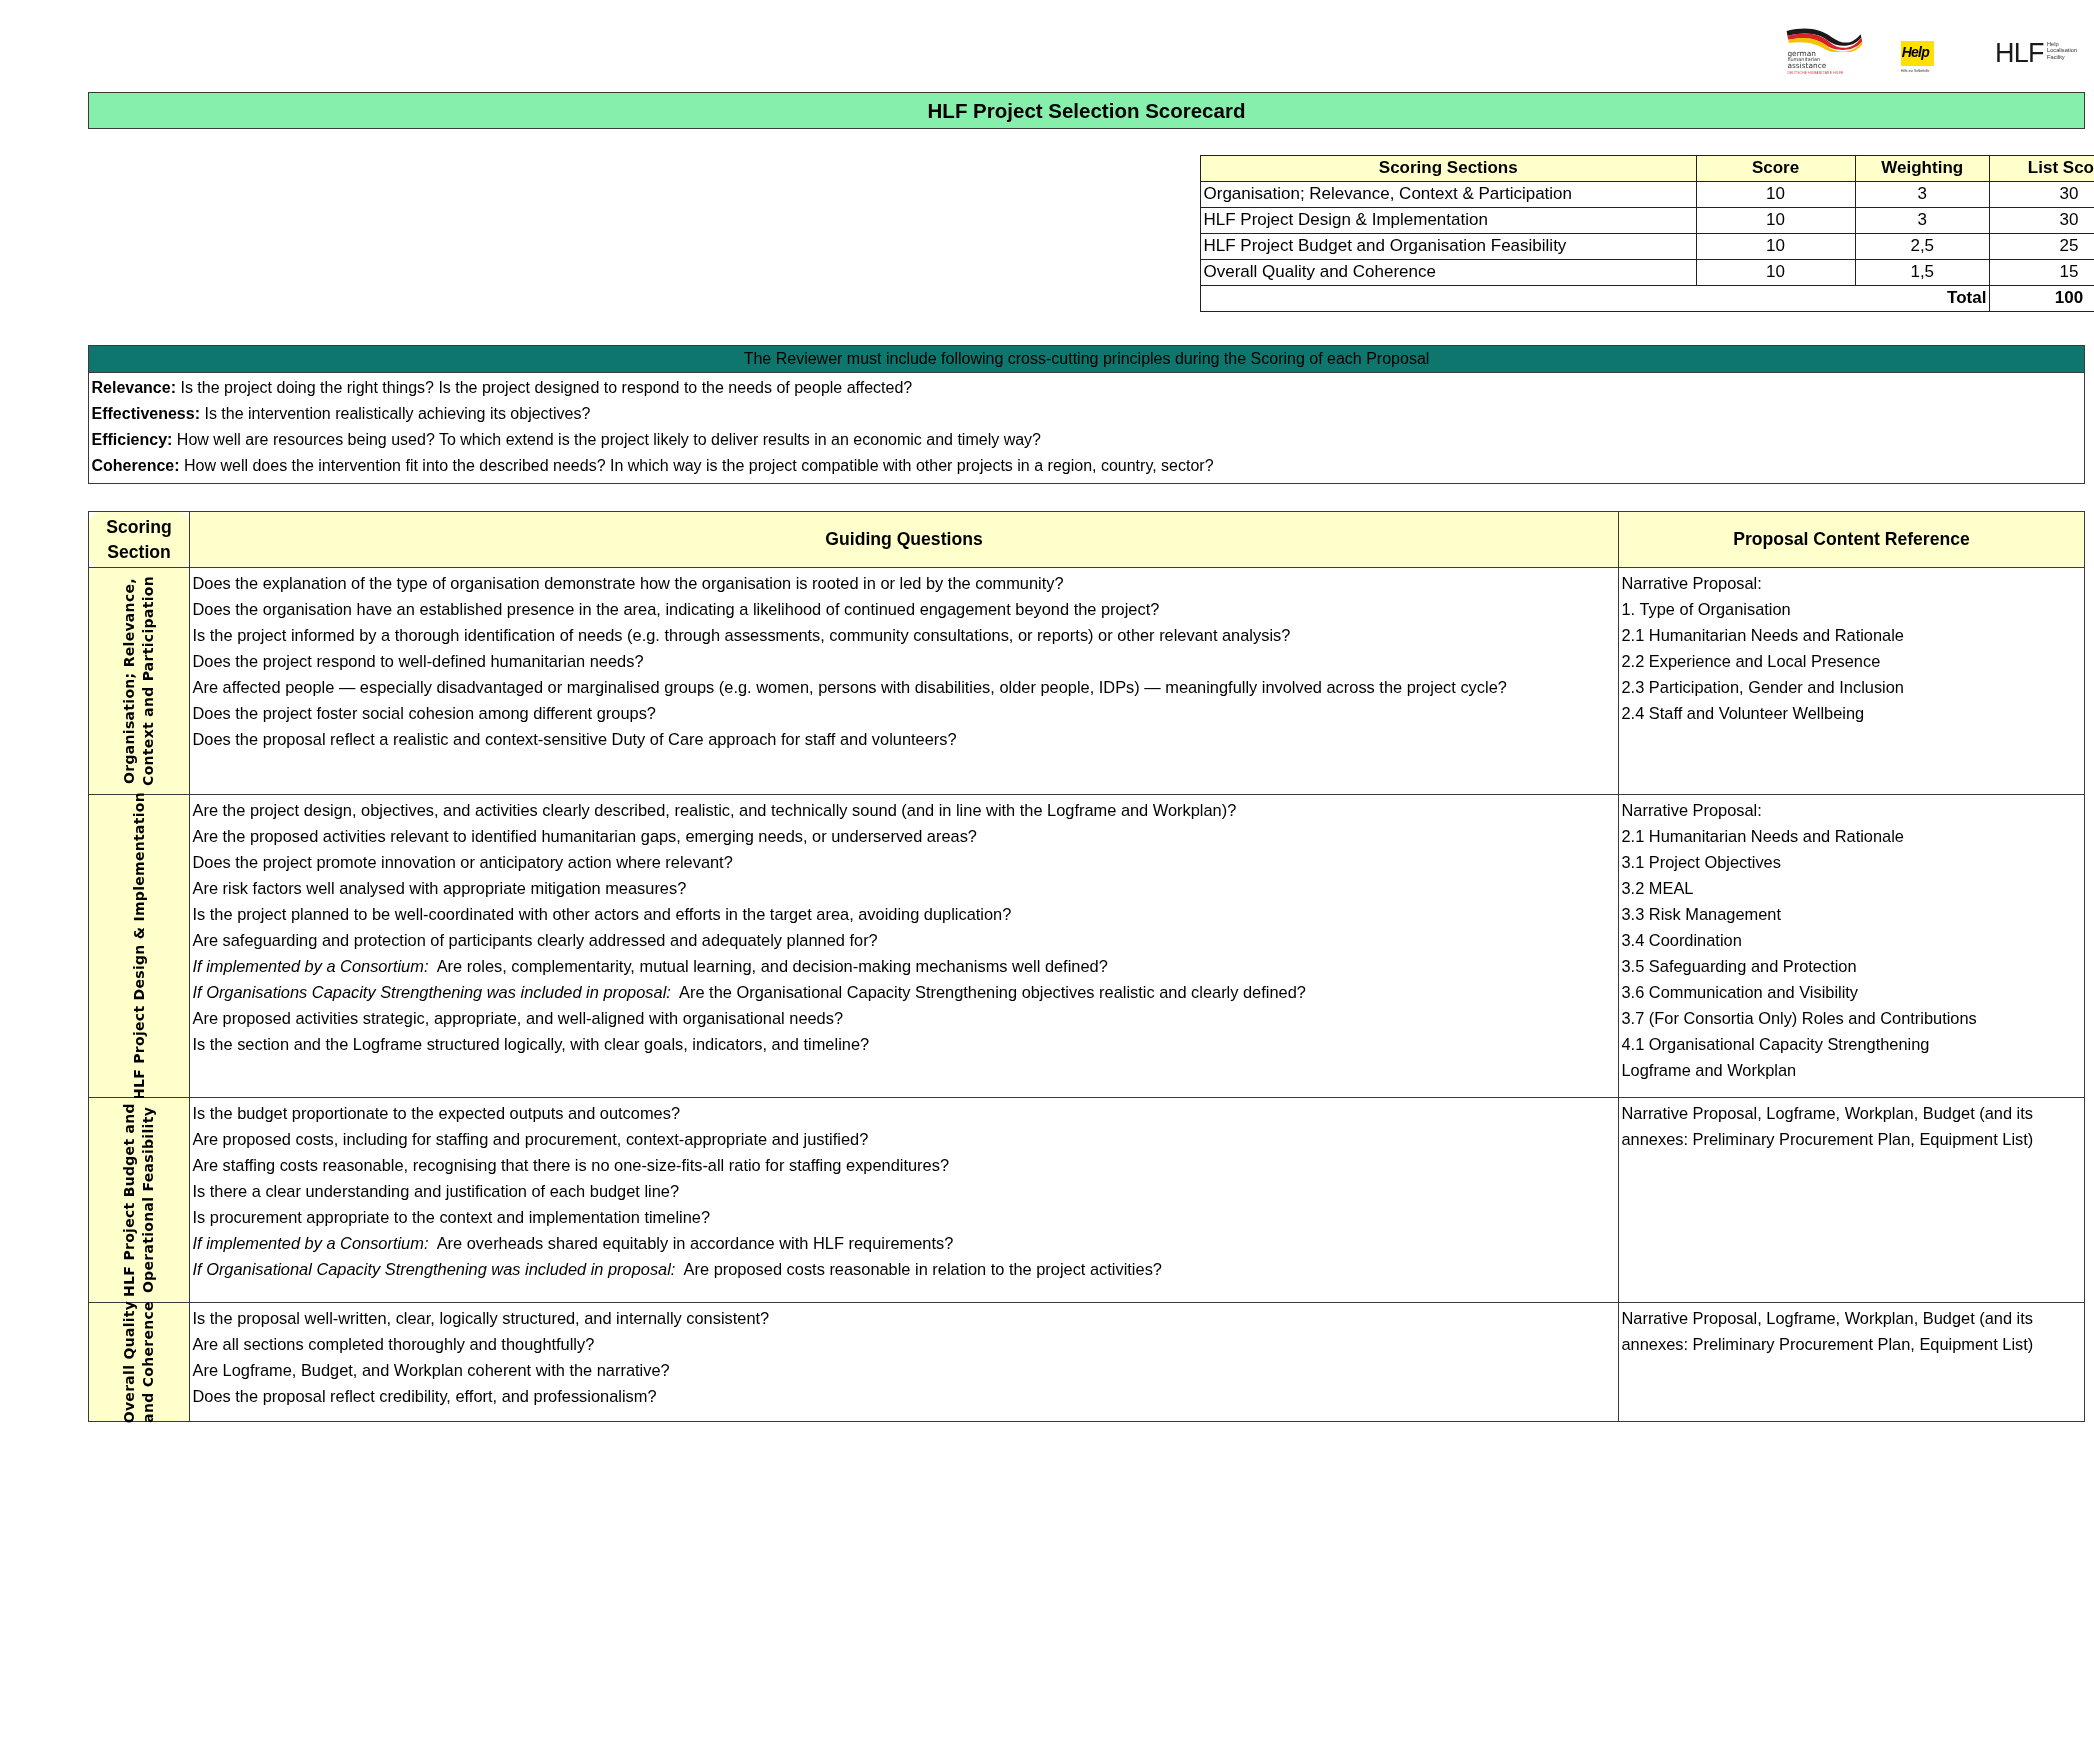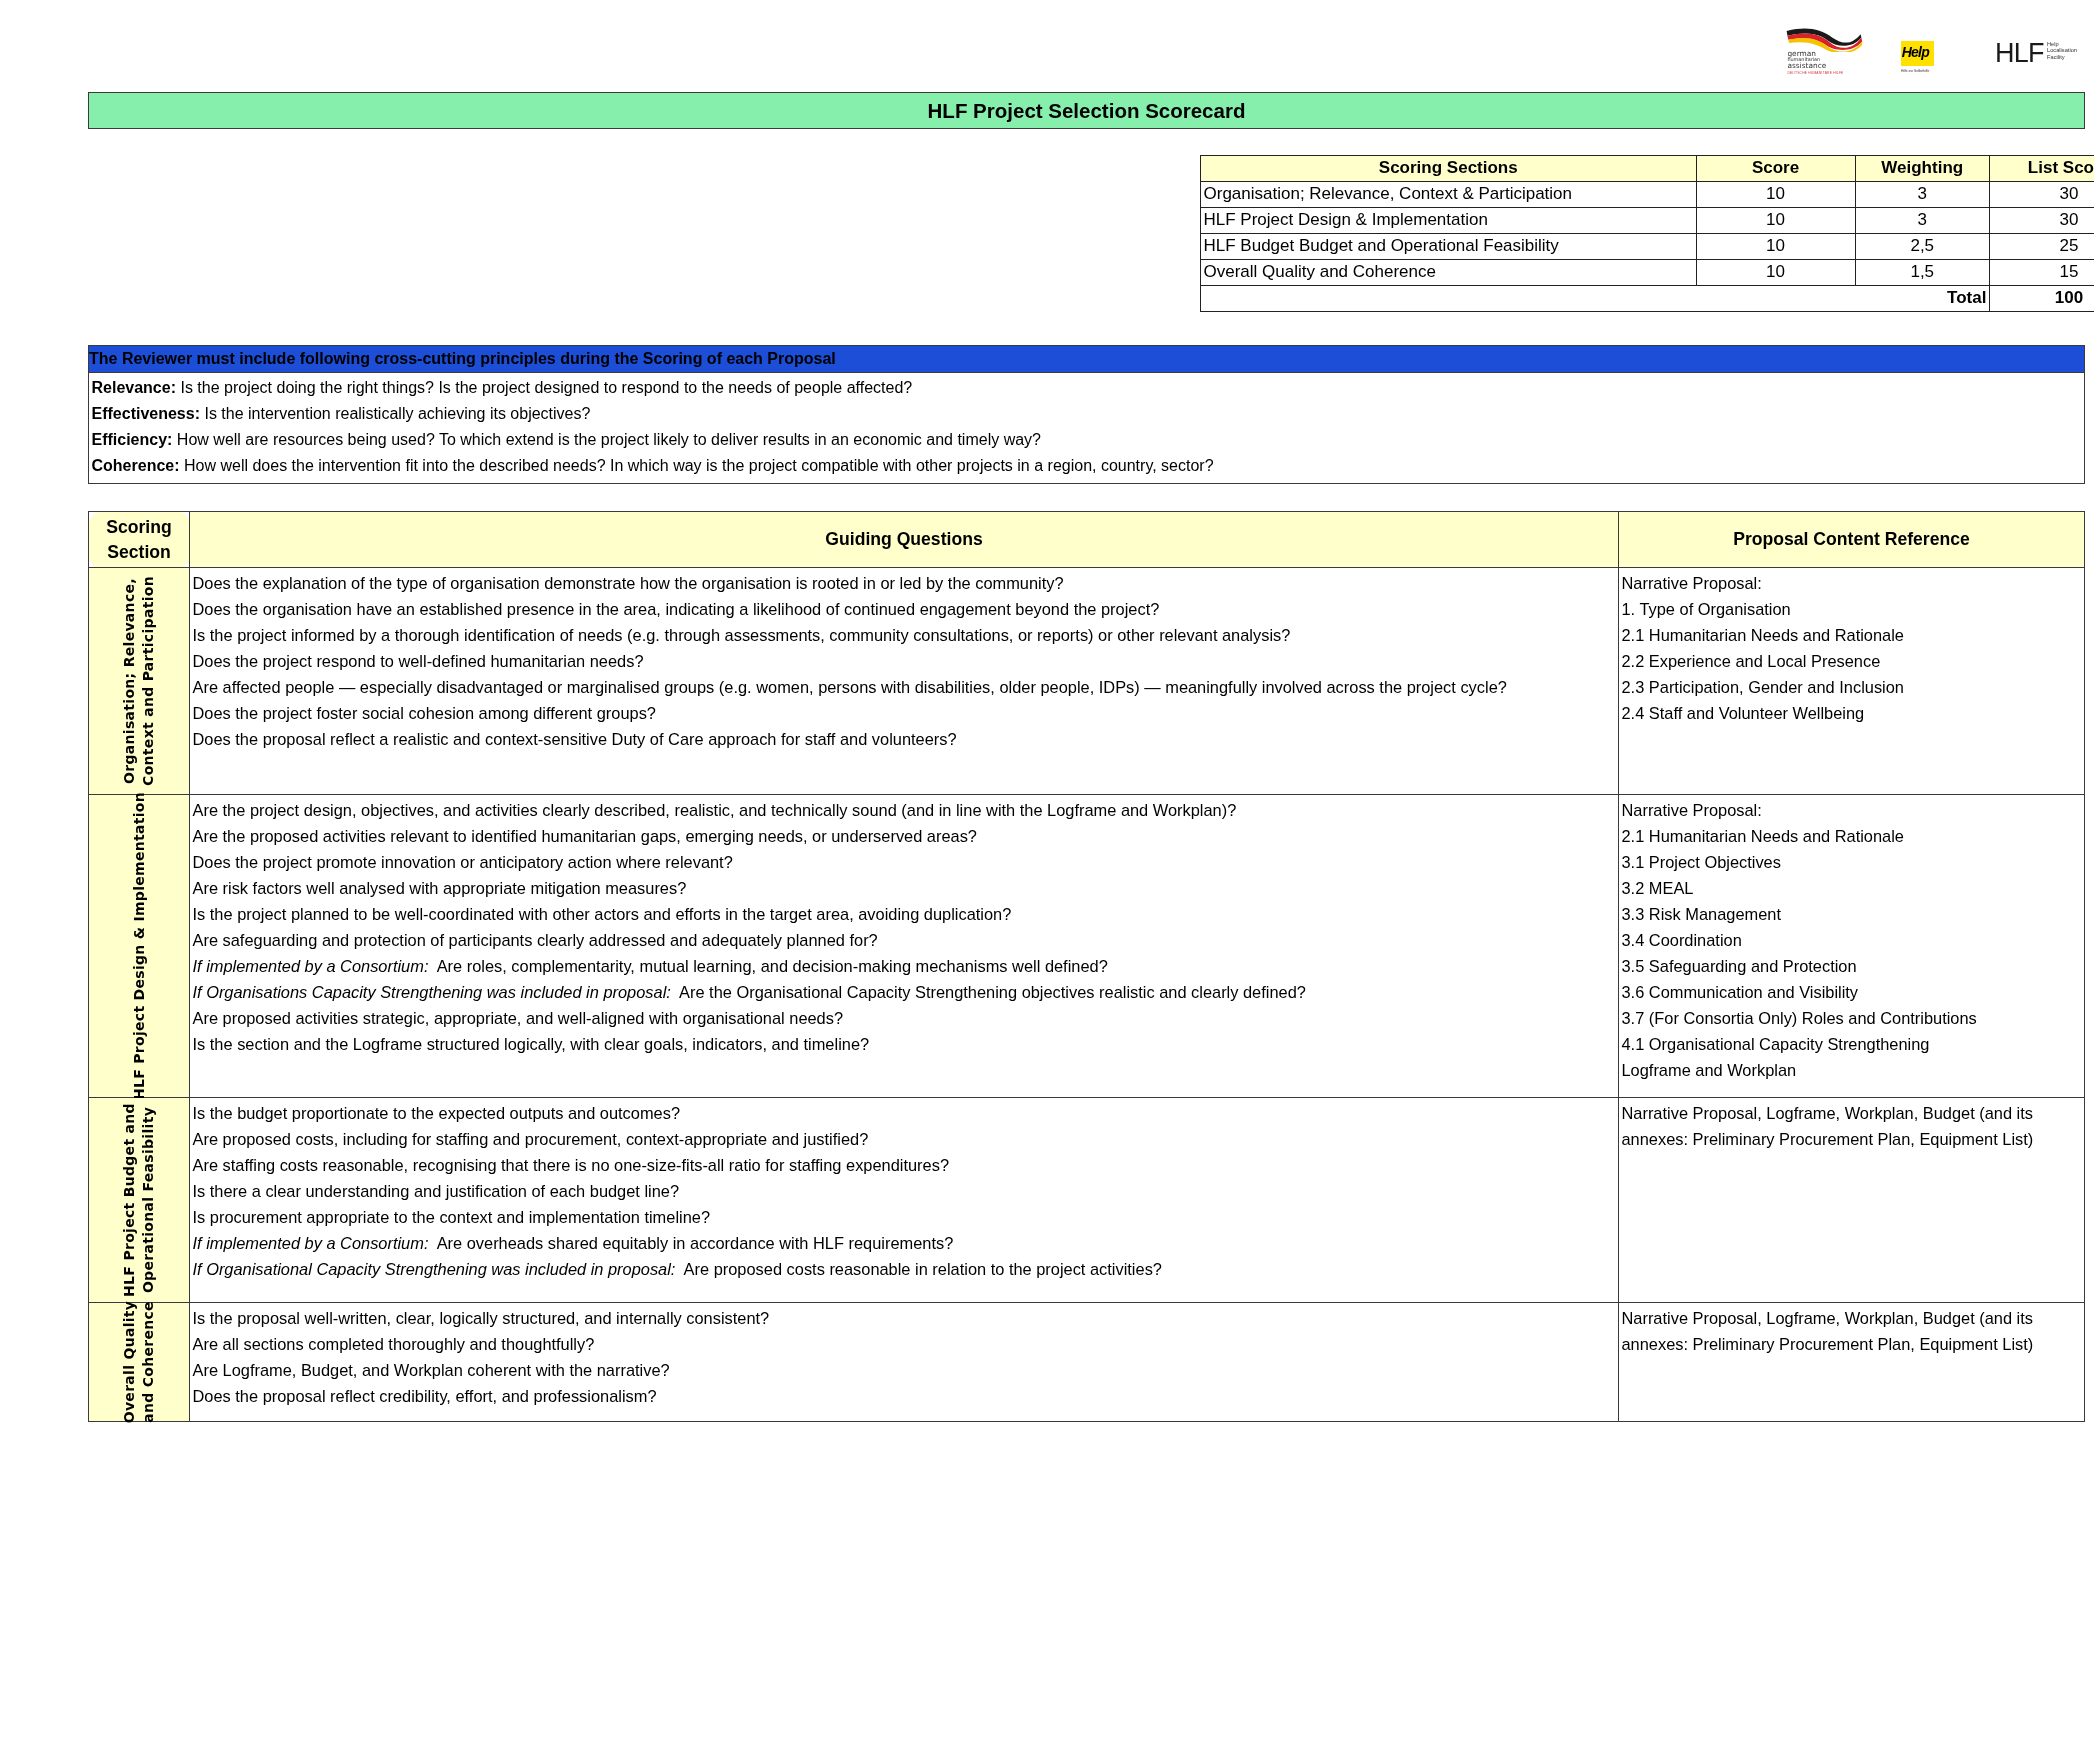--- a/index.html
+++ b/index.html
@@ -30,22 +30,22 @@
   .score-table { position: absolute; left: 1200px; top: 155px; width: 949px; font-size: 17px; }
   .score-table td, .score-table th { border: 1.2px solid #222; height: 26px; padding: 0 2.5px; line-height: 24.5px; box-sizing: border-box; }
   .score-table th { background: #ffffcc; font-weight: bold; text-align: center; }
   .score-table td.num { text-align: center; }
   .score-table .c1 { width: 483px; } .score-table .c2 { width: 155px; } .score-table .c3 { width: 131px; } .score-table .c4 { width: 155px; }
   .score-table td.total-label { text-align: right; font-weight: bold; border-right: 1.2px solid #222; }
   .score-table td.total-val { text-align: center; font-weight: bold; }
 
   
   .cc-box { left: 88px; top: 345px; width: 1997px; height: 139px; border: 1.6px solid #3a3a3a; }
-  .cc-head { height: 26px; background: #1d4ed8; border-bottom: 1.6px solid #3a3a3a; 
-             font-weight: bold; font-size: 16px; line-height: 25px; }
+  .cc-head { height: 26px; background: #0f766e; border-bottom: 1.6px solid #3a3a3a; text-align: center;
+             font-weight: normal; font-size: 16px; line-height: 25px; }
   .cc-lines { padding: 1.6px 2.5px 0 2.5px; font-size: 16px; line-height: 26px; }
   .cc-lines b { font-weight: bold; }
 
   
   .main-table { position: absolute; left: 88px; top: 511px; width: 1997px; font-size: 16.4px; table-layout: fixed; }
   .main-table td, .main-table th { border: 1.6px solid #3a3a3a; box-sizing: border-box; vertical-align: top; padding: 0; }
   .main-table th { background: #ffffcc; font-weight: bold; font-size: 17.6px; text-align: center; vertical-align: middle; height: 56px; }
   .main-table th.sec-head { line-height: 25px; border-radius: 12px; }
   .main-table td.sec-label { background: #ffffcc; vertical-align: middle; text-align: center; position: relative; }
   .rot { position: absolute; left: 50%; top: 50%; transform: translate(-50%, -50%) rotate(-90deg);
@@ -107,21 +107,21 @@
       <td class="num">3</td>
       <td class="num">30</td>
     </tr>
     <tr>
       <td>HLF Project Design &amp; Implementation</td>
       <td class="num">10</td>
       <td class="num">3</td>
       <td class="num">30</td>
     </tr>
     <tr>
-      <td>HLF Budget Budget and Operational Feasibility</td>
+      <td>HLF Project Budget and Organisation Feasibility</td>
       <td class="num">10</td>
       <td class="num">2,5</td>
       <td class="num">25</td>
     </tr>
     <tr>
       <td>Overall Quality and Coherence</td>
       <td class="num">10</td>
       <td class="num">1,5</td>
       <td class="num">15</td>
     </tr>

